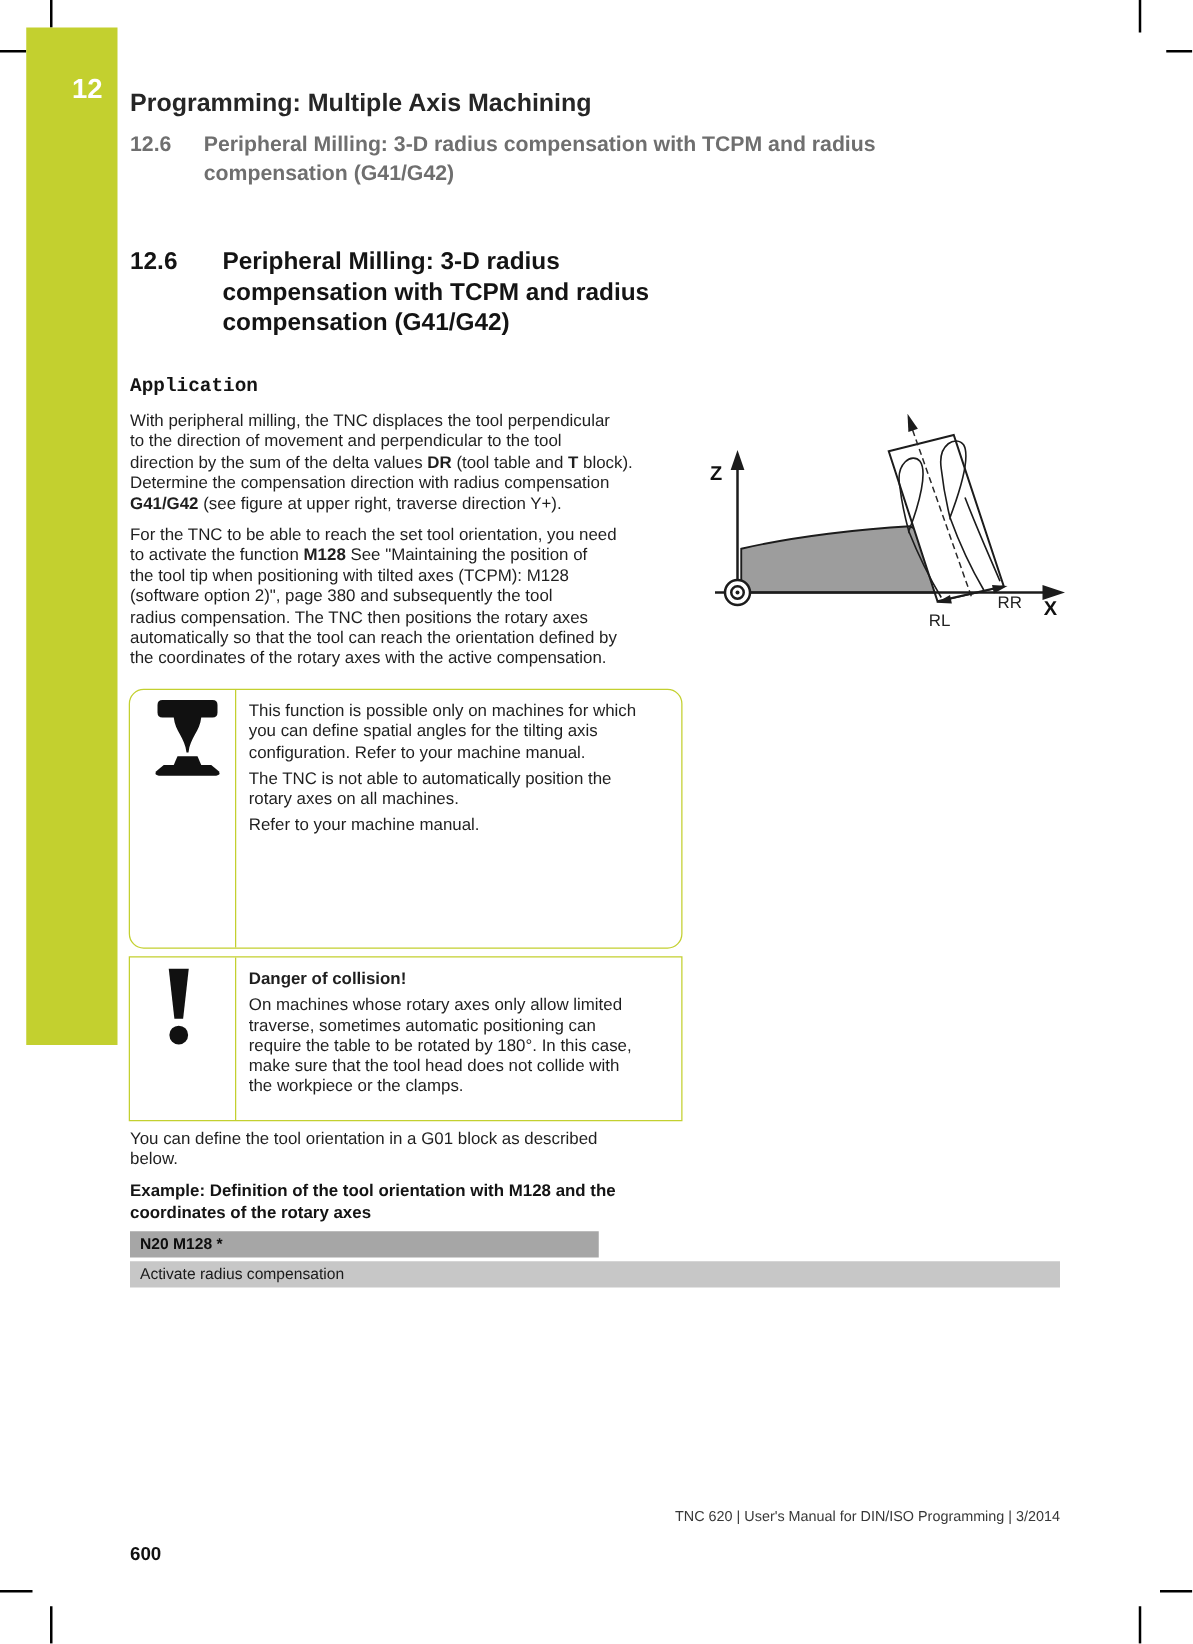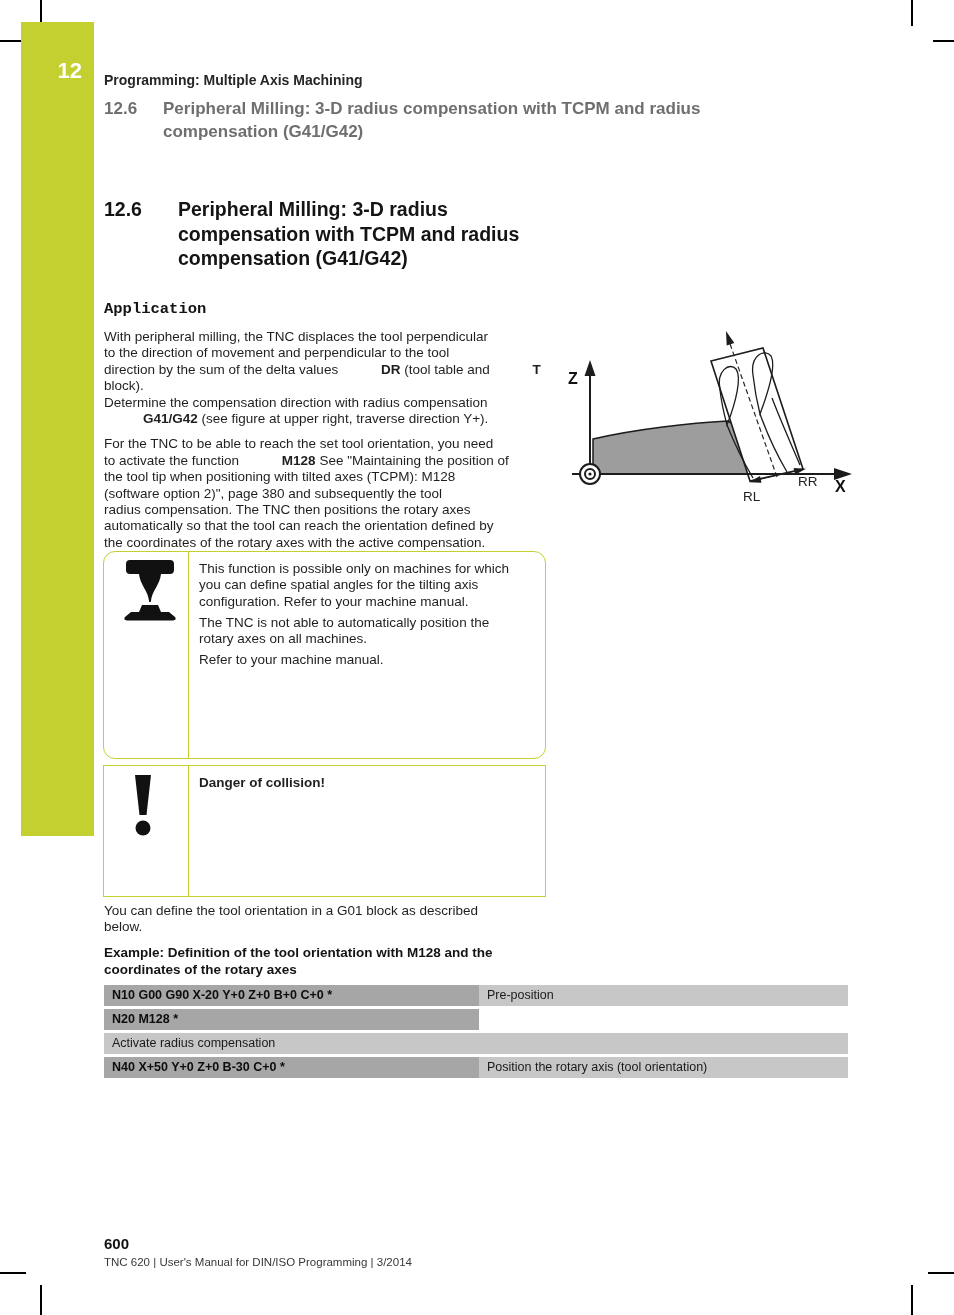--- a/index.html
+++ b/index.html
@@ -10,32 +10,32 @@
   }
   html,body{margin:0;padding:0;background:#fff;}
   .page{position:relative;width:954px;height:1315px;background:#fff;overflow:hidden;
         font-family:"Liberation Sans",sans-serif;color:var(--ink);}
   .mark{position:absolute;background:#000;}
   
   .chapter-tab{position:absolute;left:21px;top:22px;width:73px;height:814px;background:var(--accent-green);}
   .chapter-num{position:absolute;top:36px;right:12px;color:#fff;font-size:22px;font-weight:bold;}
   
   .doc-header{position:absolute;left:104px;top:72px;width:744px;}
-  .doc-header .h1{font-size:14px;font-weight:bold;color:#262626;margin:0;}
+  .doc-header .h1{font-size:20px;font-weight:bold;color:#262626;margin:0;}
   .doc-subheader{display:flex;margin-top:9px;color:#6f6f6f;font-weight:bold;font-size:17px;line-height:23px;}
   .doc-subheader .num{width:59px;flex:none;}
   .pre{white-space:pre-line;}
   
   .section-heading{position:absolute;left:104px;top:197px;display:flex;font-size:19.5px;font-weight:bold;color:#141414;line-height:24.5px;}
   .section-heading .num{width:74px;flex:none;}
   .app-heading{position:absolute;left:104px;top:300px;font-size:15.5px;font-weight:bold;color:#141414;font-family:Liberation Mono, monospace;}
   
   .body-copy{position:absolute;left:104px;top:329px;width:480px;font-size:13.5px;line-height:16.4px;}
   .body-copy p{margin:0 0 9px 0;white-space:pre-line;}
-  .b{font-weight:bold;margin-left:39px;}
+  .b{font-weight:bold;}
   
   .figure{position:absolute;left:556px;top:328px;width:302px;height:198px;}
   
   .note-box{position:absolute;left:103px;width:441px;border:1px solid var(--accent-green);display:flex;background:#fff;}
   .note-box .icon-cell{width:84px;flex:none;border-right:1px solid var(--accent-green);position:relative;}
   .note-box .text-cell{flex:1;padding:9px 10px 6px 10px;font-size:13.5px;line-height:16.3px;}
   .note-box .text-cell p{margin:0 0 5px 0;white-space:pre-line;}
   #note1{top:551px;height:206px;border-radius:12px;}
   #note2{top:765px;height:130px;}
   .machine-icon-svg{position:absolute;left:16px;top:7px;}
@@ -43,21 +43,21 @@
   .danger-title{font-weight:bold;}
   .after-note{position:absolute;left:104px;top:903px;width:480px;font-size:13.5px;line-height:16.4px;white-space:pre-line;}
   .example-heading{position:absolute;left:104px;top:945px;font-size:13.5px;font-weight:bold;line-height:16.5px;white-space:pre-line;color:#141414;}
   
   .nc-table{position:absolute;left:104px;top:985px;width:744px;}
   .nc-row{display:flex;margin-bottom:3px;}
   .nc-code{width:359px;flex:none;background:var(--table-code-bg);font-weight:bold;font-size:12.5px;padding:3px 8px;line-height:15px;color:#0d0d0d;}
   .nc-desc{flex:1;background:var(--table-desc-bg);font-size:12.5px;padding:3px 8px;line-height:15px;color:#1a1a1a;}
   
   .footer-page{position:absolute;left:104px;top:1235px;font-size:15px;font-weight:bold;color:#111;}
-  .footer-right{position:absolute;left:104px;top:1256px;width:744px;text-align:left;font-size:11.5px;color:#383838;}
+  .footer-right{position:absolute;left:104px;top:1208px;width:744px;text-align:right;font-size:11.5px;color:#383838;}
   svg text{font-family:"Liberation Sans",sans-serif;}
 </style>
 </head>
 <body>
 
 <div class="page">
 
   <div class="mark" style="left:40px;top:0;width:2px;height:22px;"></div>
   <div class="mark" style="left:0;top:40px;width:21px;height:2px;"></div>
   <div class="mark" style="left:911px;top:0;width:2px;height:26px;"></div>
@@ -163,42 +163,39 @@
 
   <div class="note-box" id="note2">
     <div class="icon-cell">
       <svg class="excl-icon-svg" width="22" height="62" viewBox="0 0 22 62">
         <path fill="#111" d="M3,1 H19 L14.5,41 H7.5 Z"></path>
         <circle fill="#111" cx="11" cy="54" r="7.5"></circle>
       </svg>
     </div>
     <div class="text-cell">
       <p class="danger-title">Danger of collision!</p>
+      <p>On machines whose rotary axes only allow limited
+traverse, sometimes automatic positioning can
+require the table to be rotated by 180°. In this case,
+make sure that the tool head does not collide with
+the workpiece or the clamps.</p>
     </div>
   </div>
 
   <div class="after-note">You can define the tool orientation in a G01 block as described
 below.</div>
 
   <div class="example-heading">Example: Definition of the tool orientation with M128 and the
 coordinates of the rotary axes</div>
 
   <div class="nc-table">
     <div class="nc-row">
-      <div class="nc-code">N10 G00 G90 X-20 Y+0 Z+0 B+0 C+0 *</div>
-      <div class="nc-desc">Pre-position</div>
-    </div>
-    <div class="nc-row">
       <div class="nc-code">N20 M128 *</div>
     </div>
     <div class="nc-row">
       <div class="nc-desc">Activate radius compensation</div>
     </div>
-    <div class="nc-row">
-      <div class="nc-code">N40 X+50 Y+0 Z+0 B-30 C+0 *</div>
-      <div class="nc-desc">Position the rotary axis (tool orientation)</div>
-    </div>
   </div>
 
   <div class="footer-page">600</div>
   <div class="footer-right">TNC 620 | User's Manual for DIN/ISO Programming | 3/2014</div>
 
 </div>
 
 </body></html>

